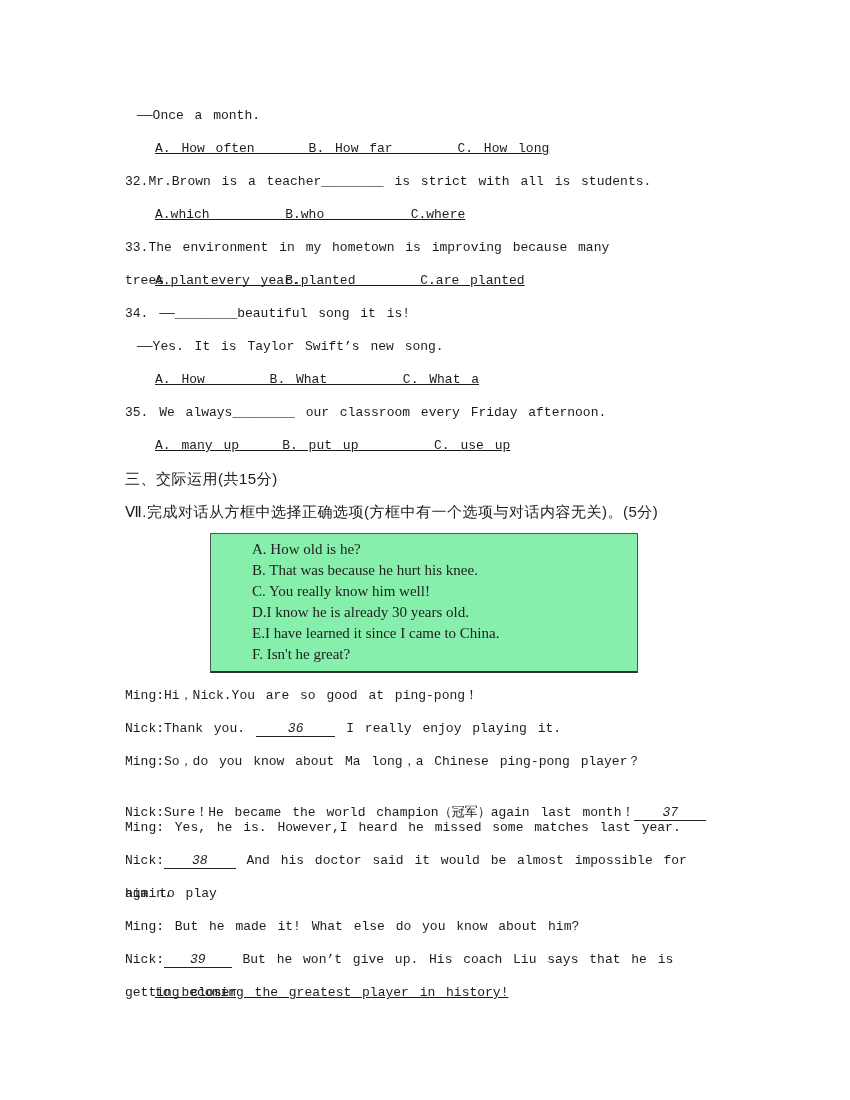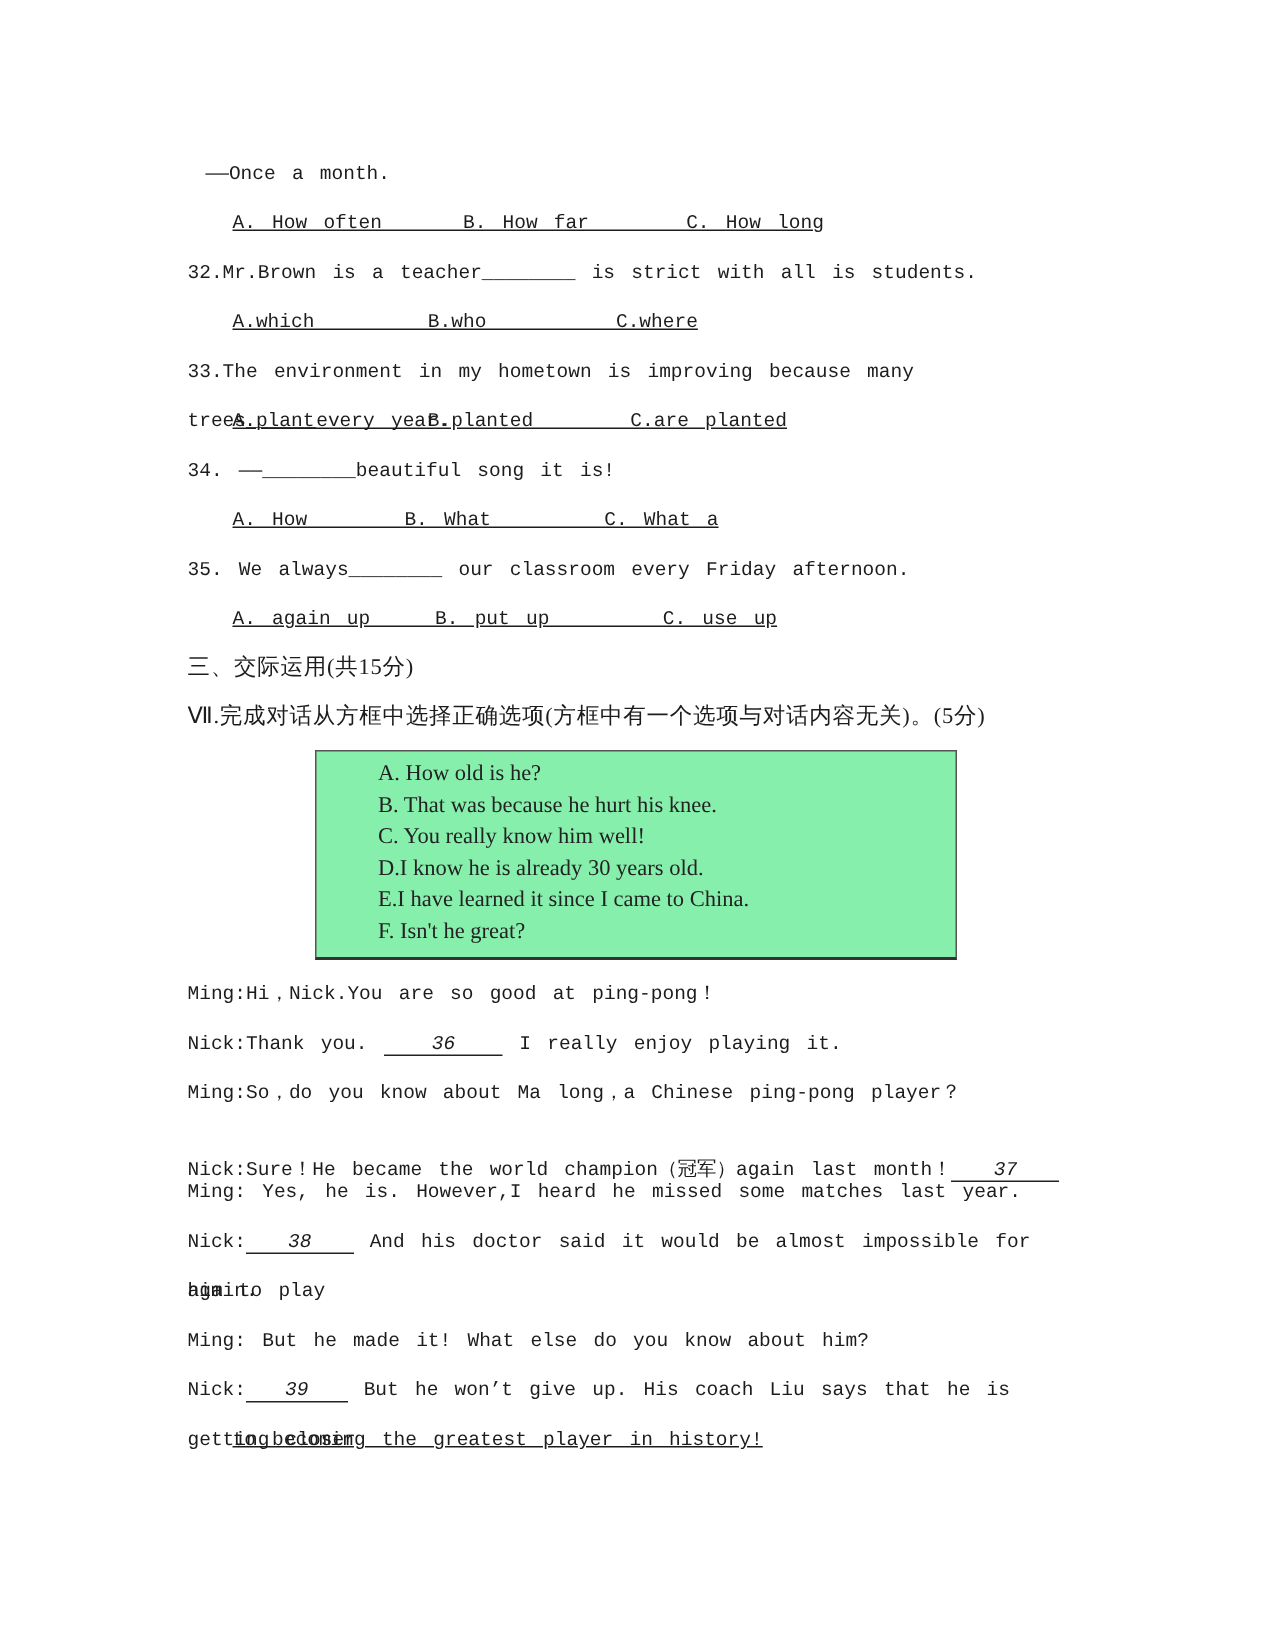--- a/index.html
+++ b/index.html
@@ -20,21 +20,21 @@
     font-size: 13px;
     line-height: 33px;
     height: 33px;
     white-space: pre-wrap;
     word-spacing: 3px;
     overflow: visible;
   }
   .ind1 { padding-left: 12px; }
   .ind2 { padding-left: 30px; text-decoration: underline; }
   .cjk {
-    font-family: Liberation Serif, serif;
+    font-family: Liberation Sans, sans-serif;
     font-size: 15px;
     word-spacing: 0;
     letter-spacing: 0.5px;
   }
   .blank {
     display: inline-block;
     border-bottom: 1px solid #222;
     line-height: 15px;
     text-align: center;
     font-style: italic;
@@ -61,23 +61,24 @@
 
 <div class="doc">
   <div id="q-lines">
       <div class="line ind1"><span>——Once a month.</span></div>
       <div class="line ind2"><span>A. How often     B. How far      C. How long</span></div>
       <div class="line ind0"><span>32.Mr.Brown is a teacher________ is strict with all is students.</span></div>
       <div class="line ind2"><span>A.which       B.who        C.where</span></div>
       <div class="line ind0"><span>33.The environment in my hometown is improving because many trees______every year.</span></div>
       <div class="line ind2"><span>A.plant       B.planted      C.are planted</span></div>
       <div class="line ind0"><span>34. ——________beautiful song it is!</span></div>
+      <div class="line ind1"><span>——Yes. It is Taylor Swift’s new song.</span></div>
       <div class="line ind2"><span>A. How      B. What       C. What a</span></div>
       <div class="line ind0"><span>35. We always________ our classroom every Friday afternoon.</span></div>
-      <div class="line ind2"><span>A. again up    B. put up       C. use up</span></div>
+      <div class="line ind2"><span>A. many up    B. put up       C. use up</span></div>
       <div class="line ind0 cjk"><span>三、交际运用(共15分)</span></div>
       <div class="line ind0 cjk"><span>Ⅶ.完成对话从方框中选择正确选项(方框中有一个选项与对话内容无关)。(5分)</span></div>
     </div>
   <div class="box">
     <div id="box-lines">
         <div class="bline">A. How old is he?</div>
         <div class="bline">B. That was because he hurt his knee.</div>
         <div class="bline">C. You really know him well!</div>
         <div class="bline">D.I know he is already 30 years old.</div>
         <div class="bline">E.I have learned it since I came to China.</div>

